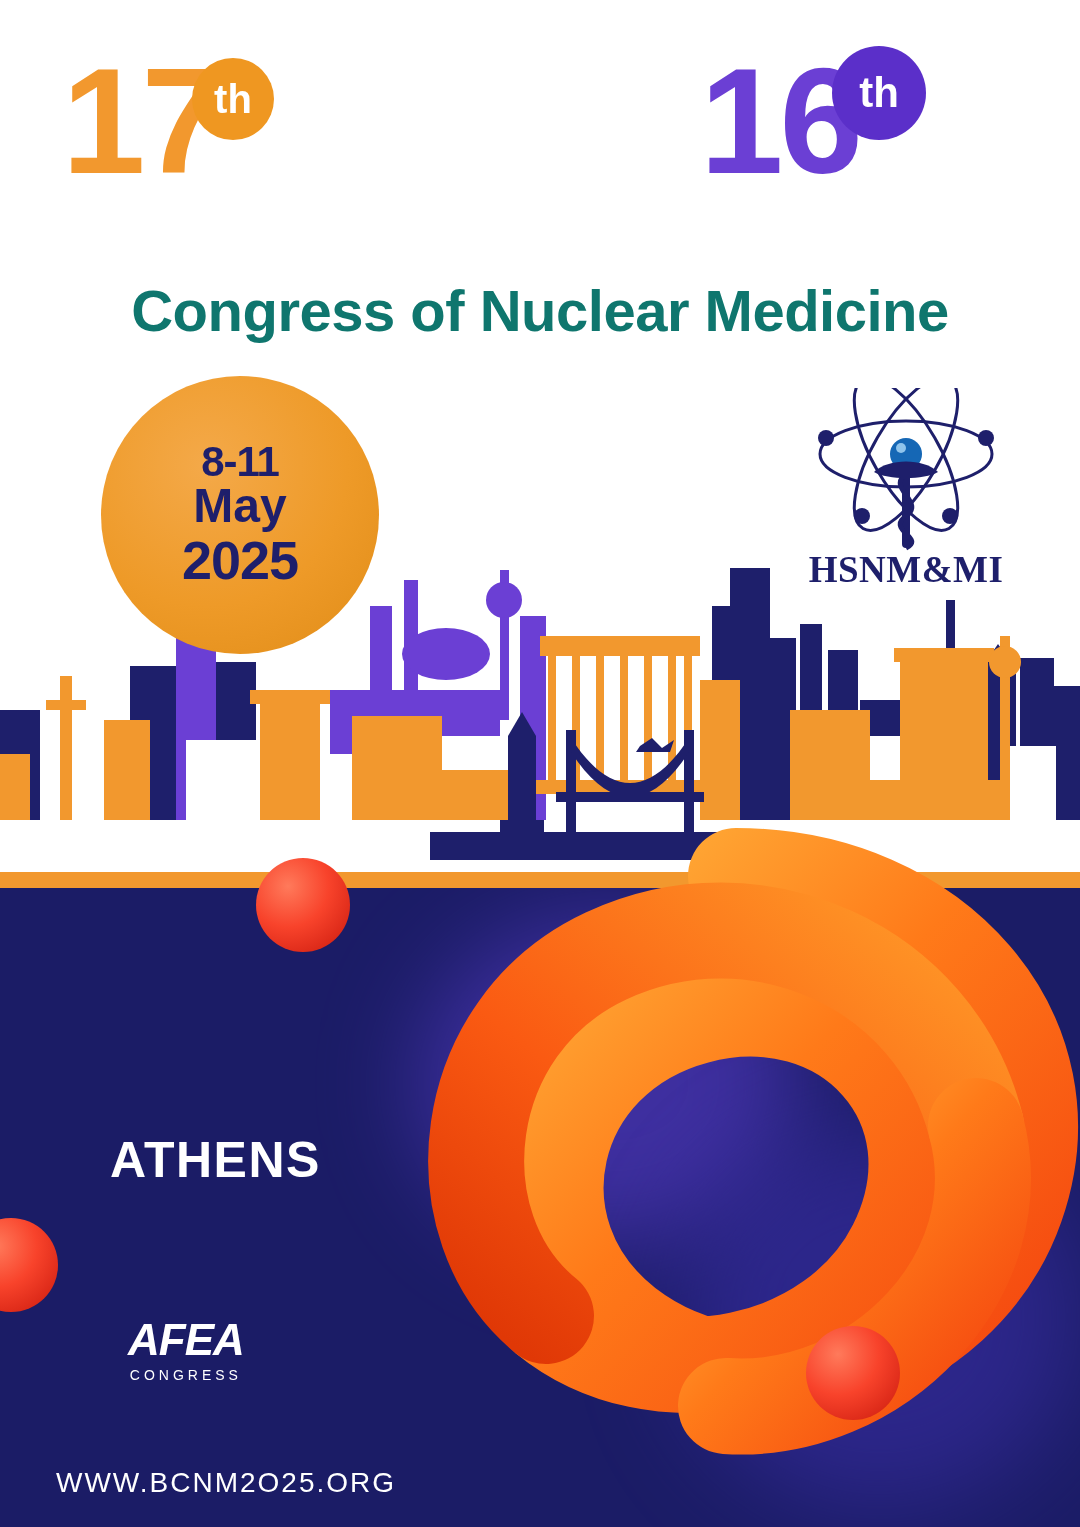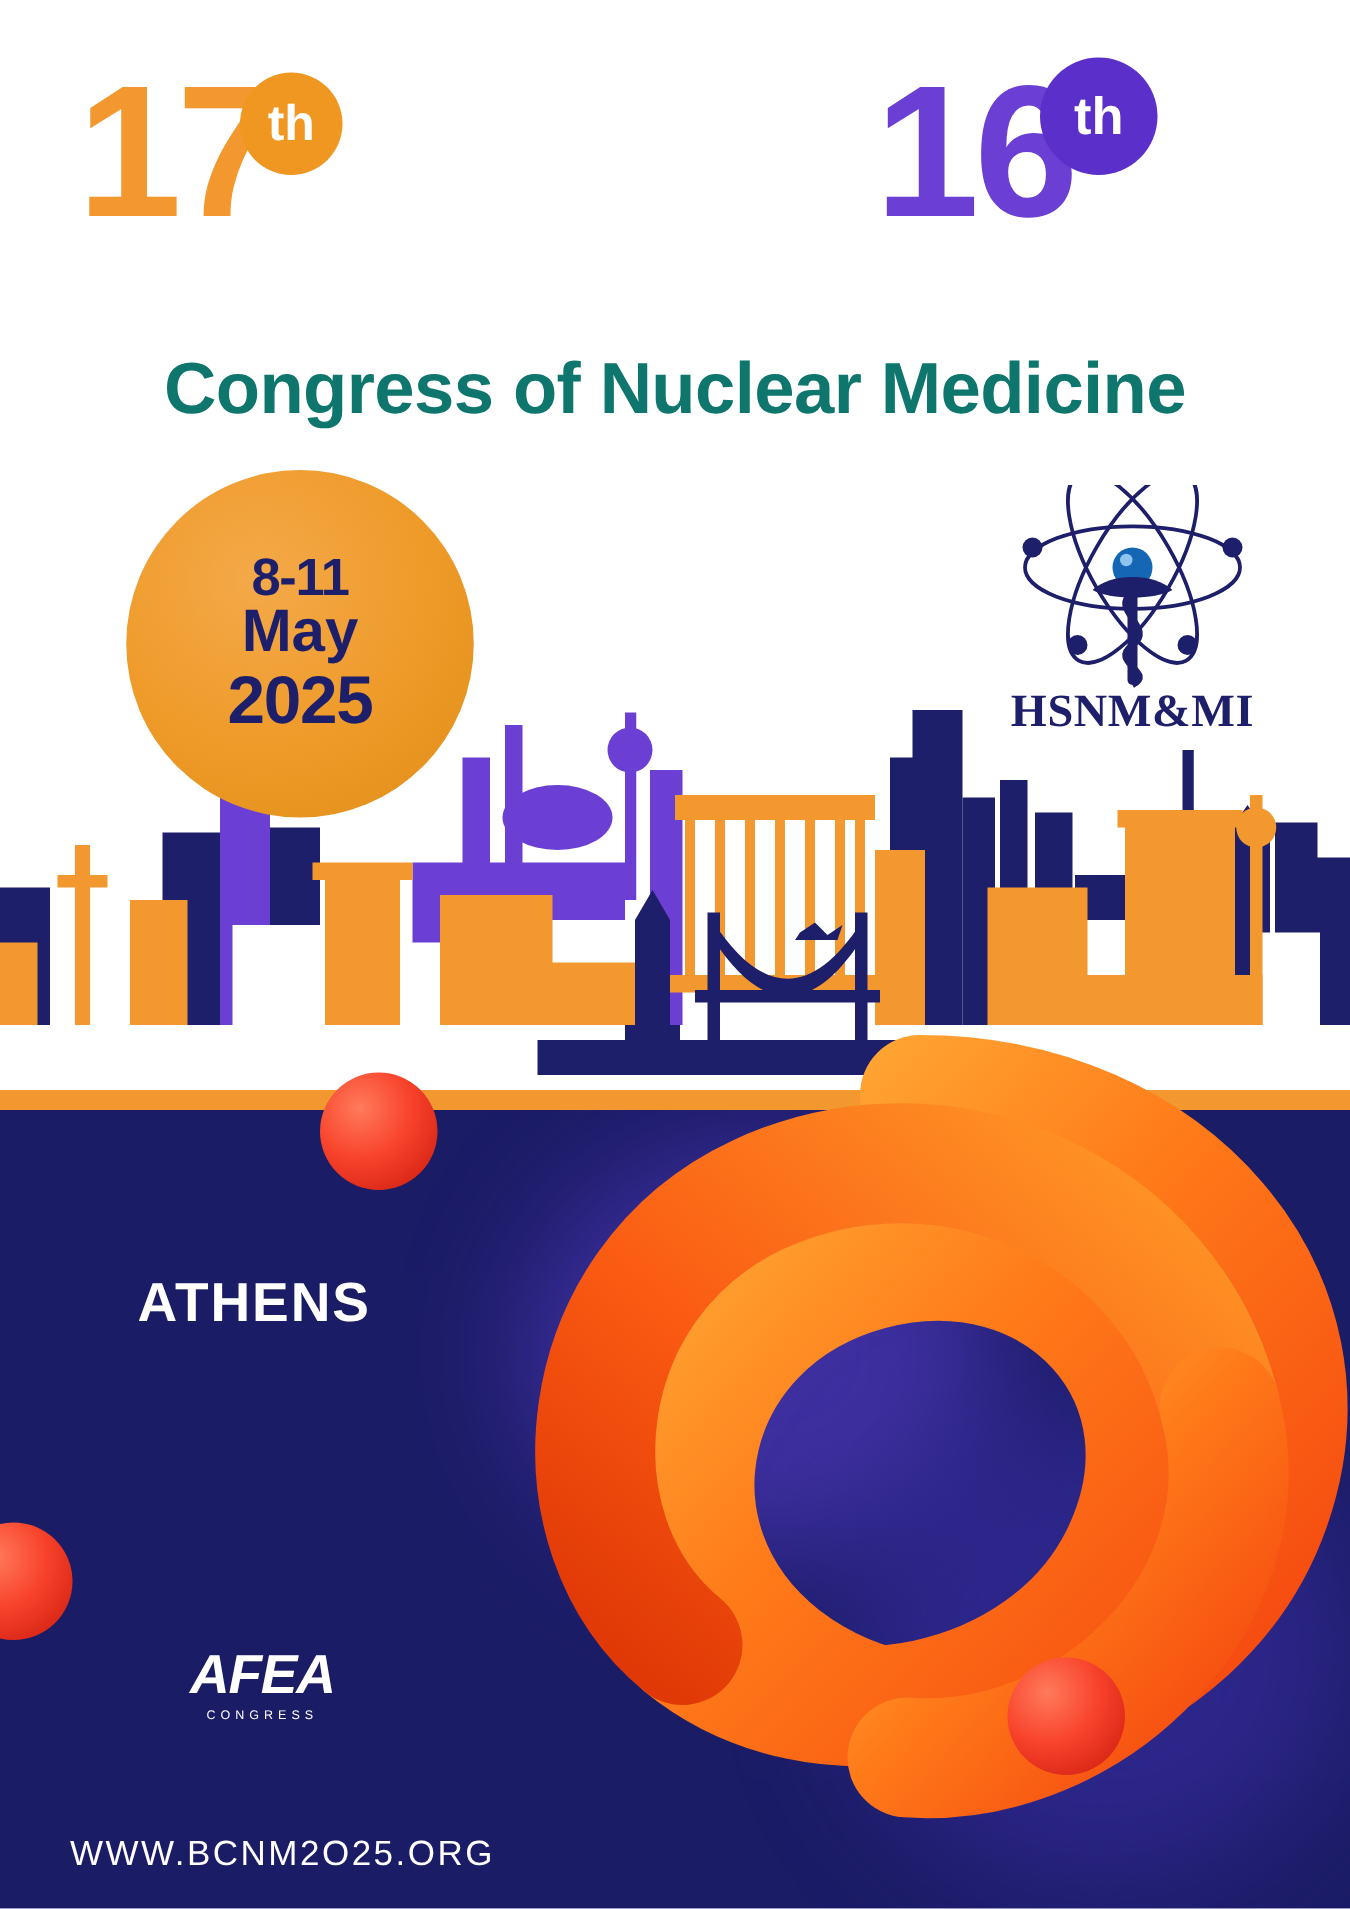--- a/index.html
+++ b/index.html
@@ -219,46 +219,46 @@
     top: 806px;
     width: 720px;
     height: 700px;
     z-index: 7;
   }
 
   
   .city {
     position: absolute;
     left: 110px;
-    top: 1016px;
-    color: #ffffff;
-    font-size: 44px;
+    top: 1130px;
+    color: #ffffff;
+    font-size: 50px;
     font-weight: bold;
     line-height: 1.22;
     letter-spacing: 1.5px;
     z-index: 9;
   }
   .afea {
     position: absolute;
-    left: 152px;
+    left: 128px;
     top: 1318px;
     z-index: 9;
     text-align: center;
   }
   .afea-main {
     color: #ffffff;
     font-size: 44px;
     font-weight: bold;
     font-style: italic;
     letter-spacing: -1px;
     line-height: 1;
   }
   .afea-sub {
     color: #ffffff;
-    font-size: 10px;
+    font-size: 14px;
     letter-spacing: 4px;
     margin-top: 5px;
   }
   .website {
     position: absolute;
     left: 56px;
     top: 1467px;
     color: #ffffff;
     font-size: 28px;
     letter-spacing: 2px;

